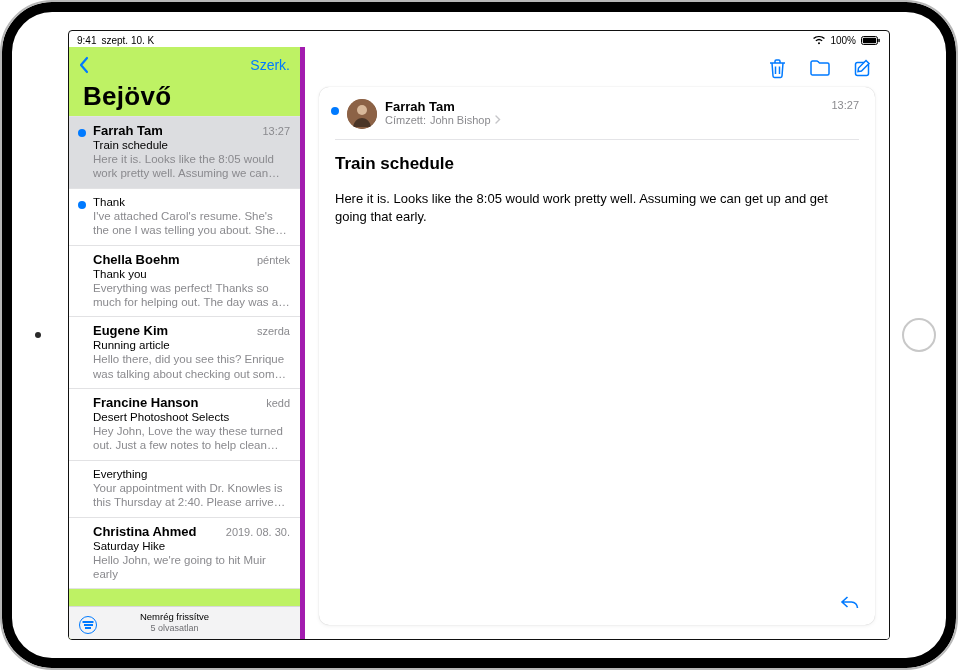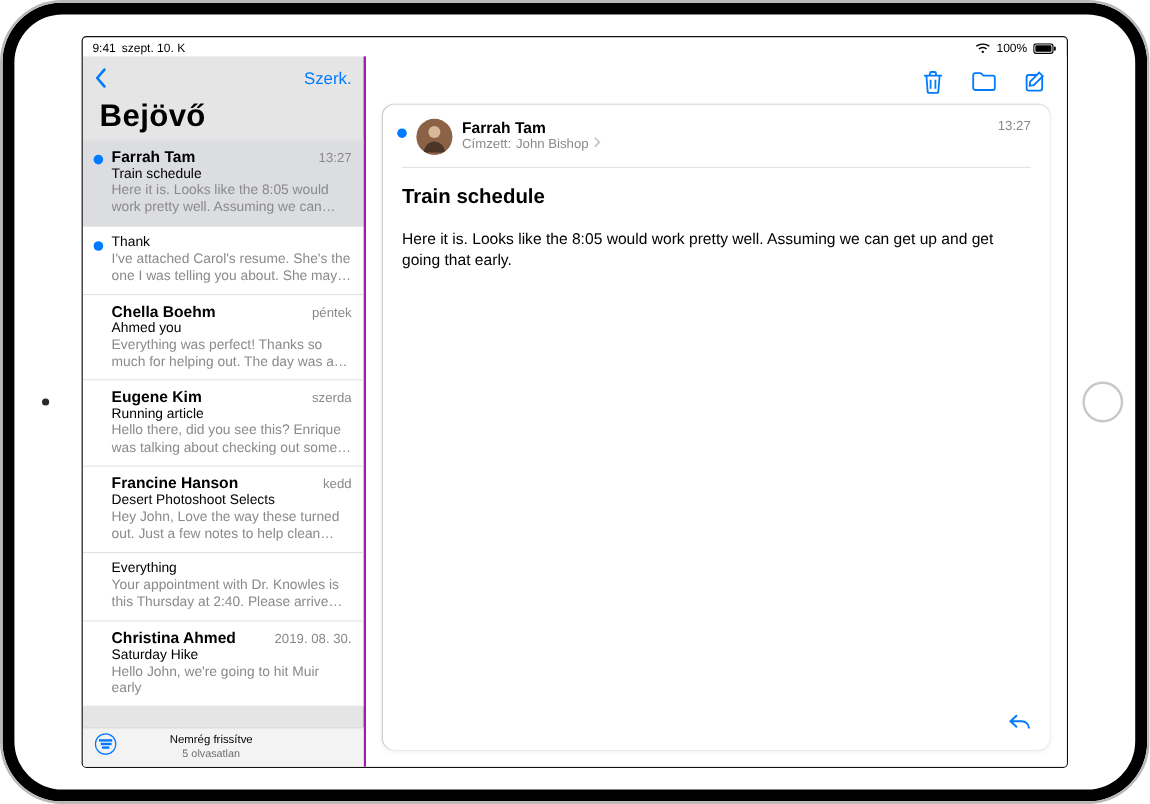--- a/index.html
+++ b/index.html
@@ -80,22 +80,22 @@
     .battery-icon svg, .wifi-icon svg { display:block; }
 
     
     .app {
       flex: 1;
       display: flex;
       min-height: 0;
     }
     .sidebar {
       width: 236px;
-      border-right: 2px solid #a21caf;
-      background: #e5e5e5;
+      border-right: 5px solid #a21caf;
+      background: #bef264;
       display: flex;
       flex-direction: column;
     }
     .sidebar-nav {
       height: 32px;
       display: flex;
       align-items: center;
       justify-content: space-between;
       padding: 4px 10px 0 8px;
     }
@@ -161,21 +161,21 @@
       display: -webkit-box;
       -webkit-line-clamp: 2;
       -webkit-box-orient: vertical;
       overflow: hidden;
     }
 
     .sidebar-footer {
       border-top: 1px solid #d7d7da;
       padding: 4px 10px 5px 10px;
       display: flex;
-      align-items: flex-start;
+      align-items: flex-end;
       background: #f3f3f4;
     }
     .filter-icon {
       width: 18px; height: 18px;
       border: 1.5px solid #007aff;
       border-radius: 50%;
       display: flex; align-items:center; justify-content:center;
     }
     .filter-icon span { display:block; width:9px; height:1.5px; background:#007aff; position:relative; }
     .filter-icon span::before, .filter-icon span::after {
@@ -323,21 +323,21 @@
             <div class="mail-item">
               <div class="unread-dot"></div>
               <div class="mail-subject">Thank</div>
               <div class="mail-preview">I've attached Carol's resume. She's the one I was telling you about. She may n…</div>
             </div>
             <div class="mail-item">
               <div class="mail-row1">
                 <div class="mail-from">Chella Boehm</div>
                 <div class="mail-date">péntek</div>
               </div>
-              <div class="mail-subject">Ahmed you</div>
+              <div class="mail-subject">Thank you</div>
               <div class="mail-preview">Everything was perfect! Thanks so much for helping out. The day was a great su…</div>
             </div>
             <div class="mail-item">
               <div class="mail-row1">
                 <div class="mail-from">Eugene Kim</div>
                 <div class="mail-date">szerda</div>
               </div>
               <div class="mail-subject">Running article</div>
               <div class="mail-preview">Hello there, did you see this? Enrique was talking about checking out some o…</div>
             </div>

